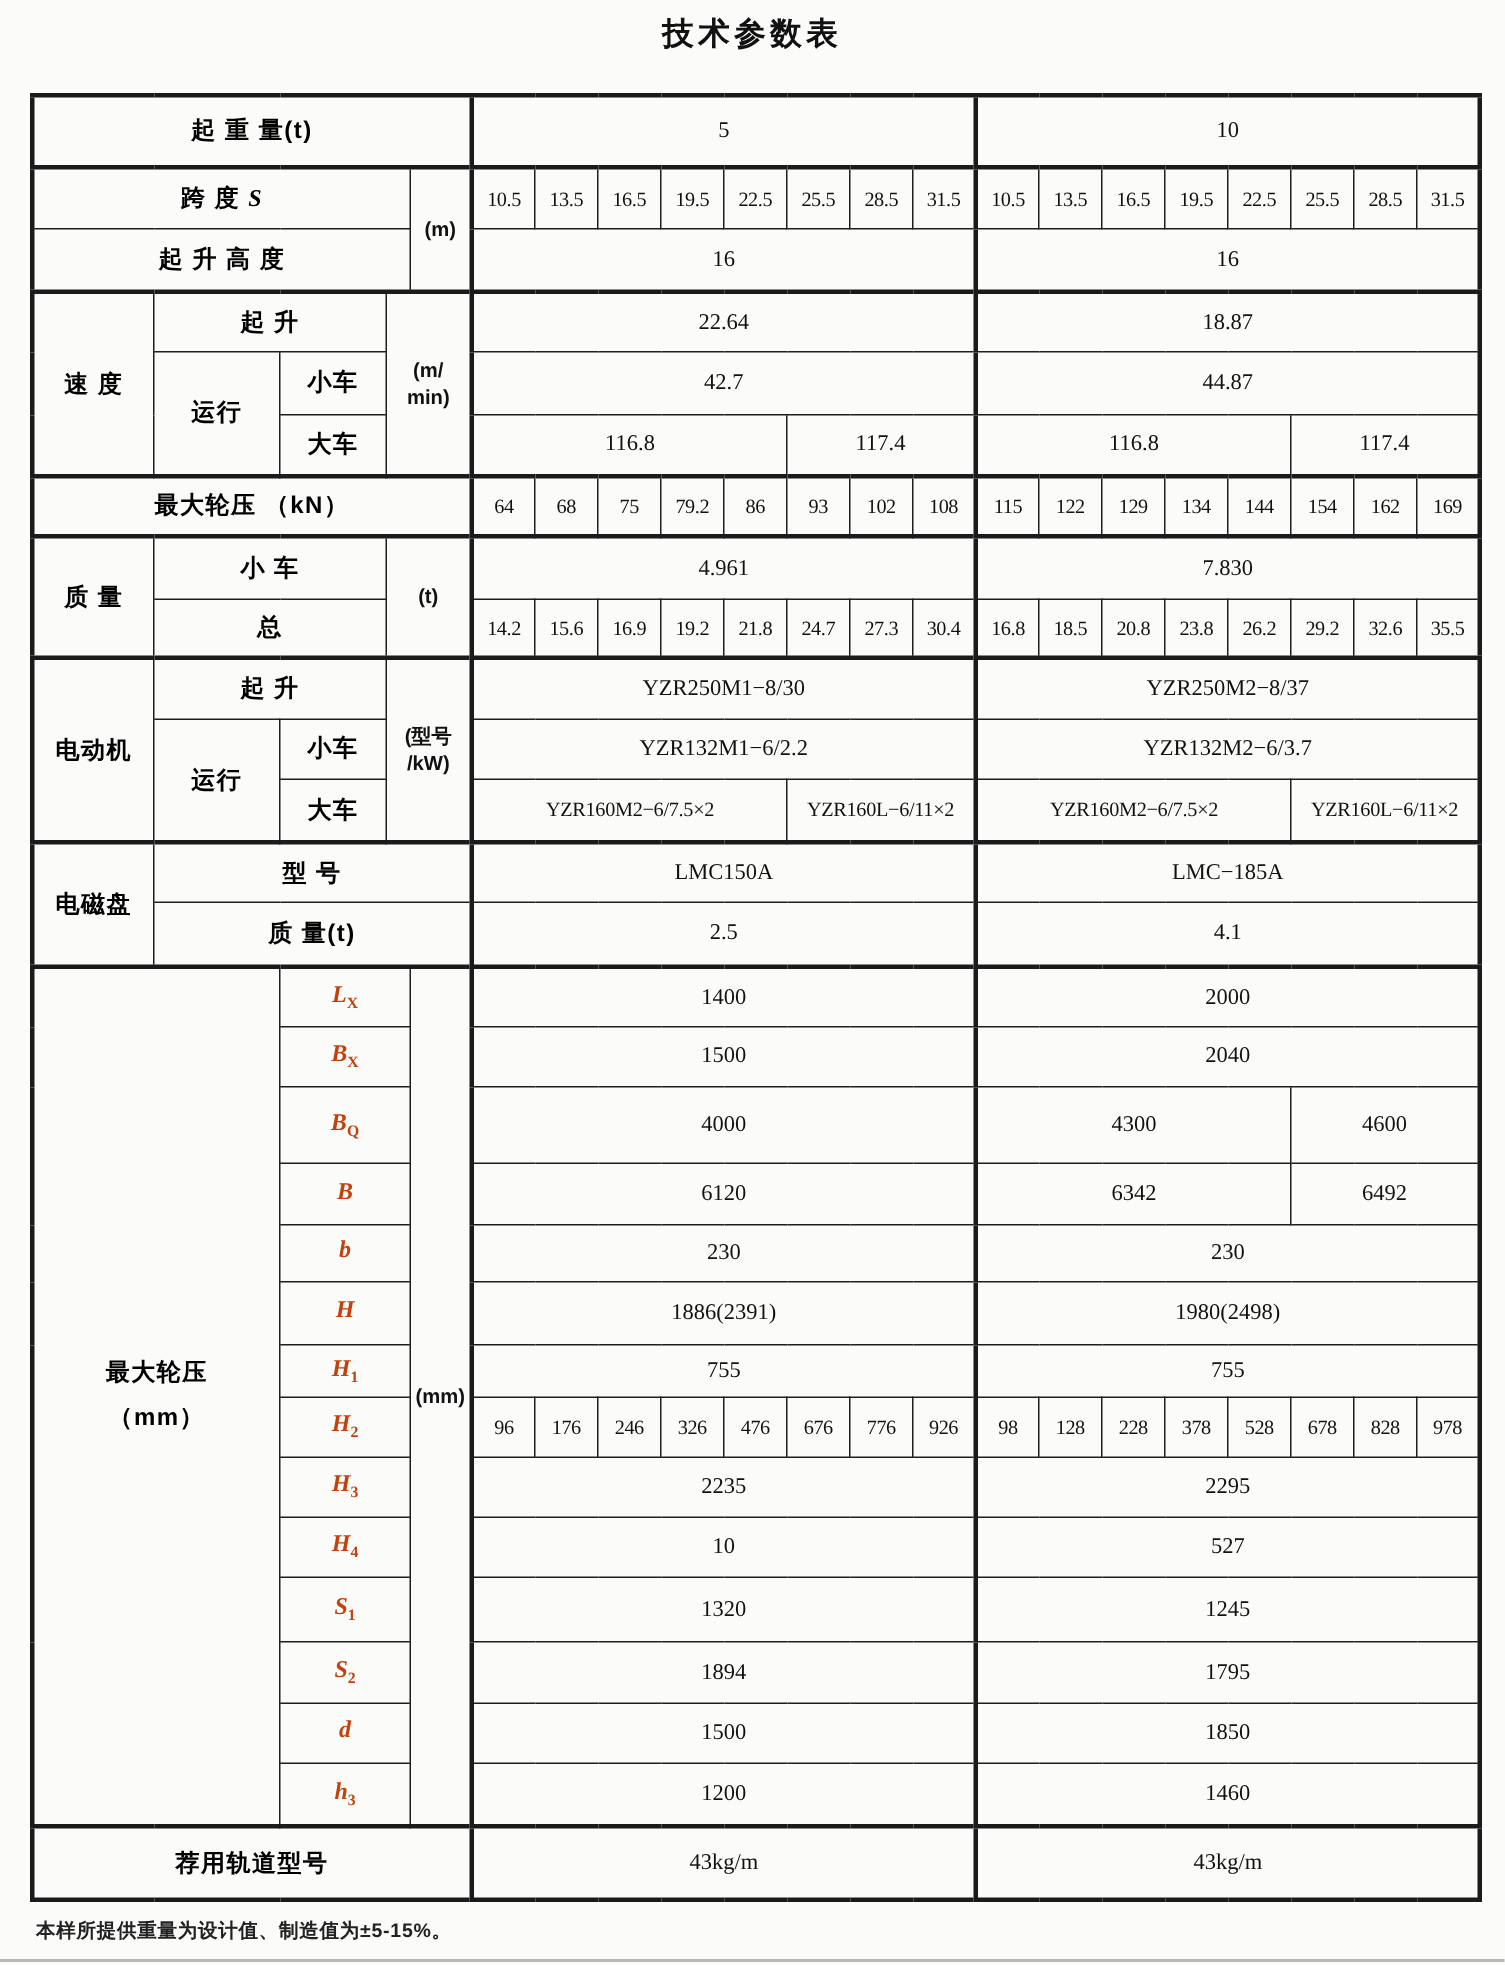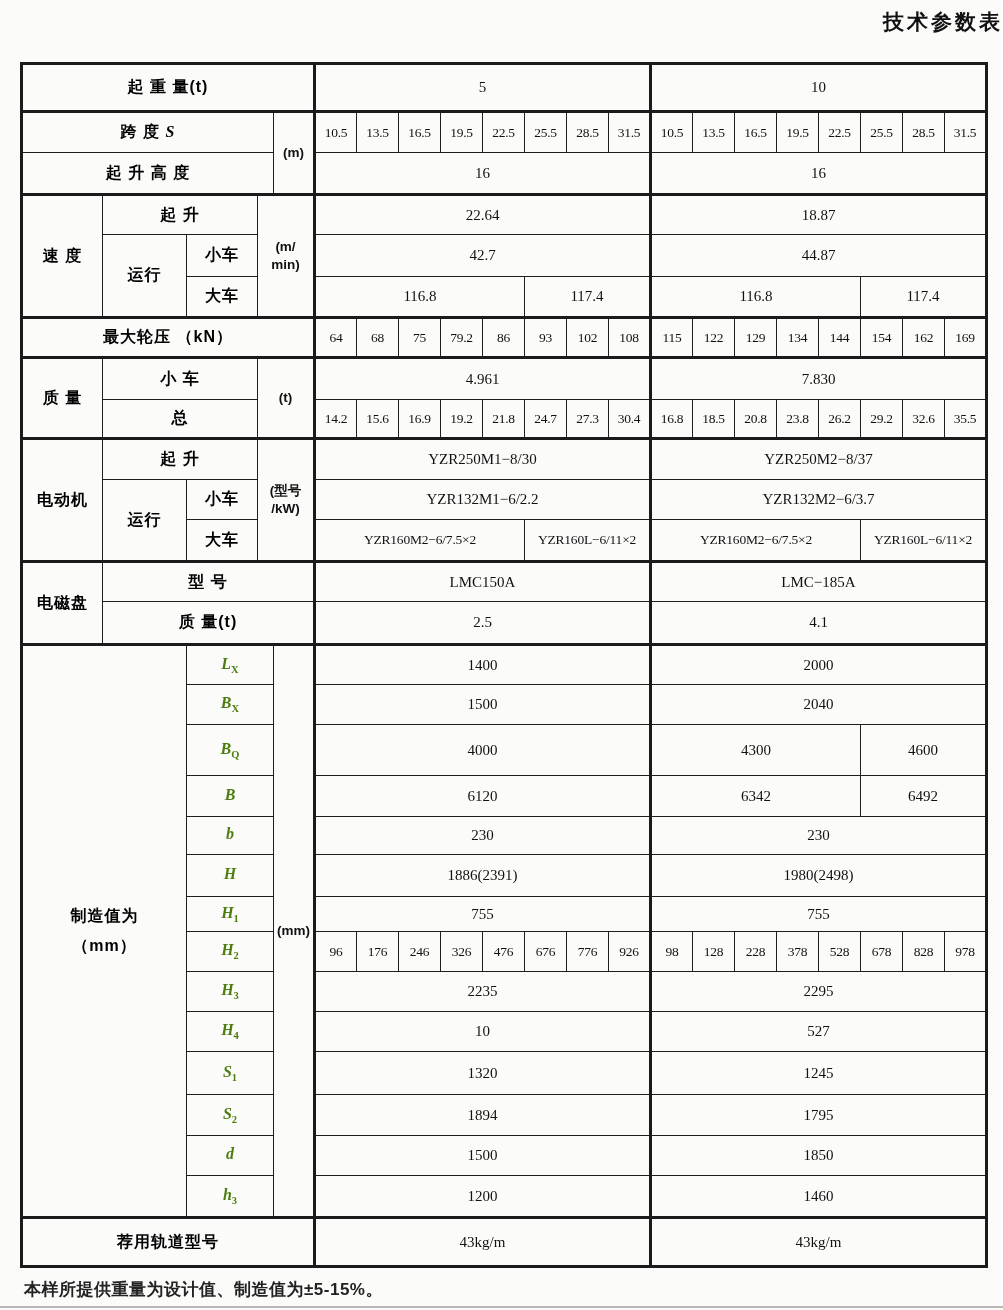--- a/index.html
+++ b/index.html
@@ -6,21 +6,21 @@
   body{
     width:1003px;height:1310px;
     background:#fbfbfa;
     font-family:"Liberation Sans",sans-serif;
     color:#171717;
     position:relative;
     overflow:hidden;
   }
   .page-title{
     position:absolute;top:8px;left:0;width:1003px;
-    text-align:right;
+    text-align:center;
     font-size:21px;font-weight:bold;letter-spacing:3px;
     color:#111;
   }
   table.params{
     position:absolute;left:20px;top:62px;
     width:965px;
     border-collapse:collapse;
     table-layout:fixed;
     border:3px solid #1b1b1b;
   }
@@ -47,31 +47,31 @@
     font-size:15px;color:#111;
   }
   td.c{
     font-family:"Liberation Serif",serif;
     font-size:13.5px;color:#111;padding:0;
     letter-spacing:-0.3px;
   }
   td.vm{font-size:13.5px;letter-spacing:-0.2px;}
   td.symcell{
     font-family:"Liberation Serif",serif;
-    font-style:italic;font-weight:bold;font-size:16px;color:#4d7c0f;
+    font-style:italic;font-weight:bold;font-size:16px;color:#c2410c;
   }
   td.symcell sub{font-size:10.5px;font-style:normal;font-weight:bold;}
   .symS{
     font-family:"Liberation Serif",serif;
     font-style:italic;font-weight:bold;font-size:16px;
   }
   .dims-label span{display:block;line-height:1.9;}
   .footnote{
     position:absolute;left:24px;top:1278px;
-    font-size:17px;font-weight:bold;color:#222;
+    font-size:13px;font-weight:bold;color:#222;
     letter-spacing:0.5px;
   }
   .bottom-edge{
     position:absolute;left:0;top:1306px;width:1003px;height:1.5px;
     background:#b9b9b9;
   }
 </style>
 </head>
 <body>
 
@@ -238,21 +238,21 @@
   </tr>
 
   <tr style="height:43px">
     <td class="lbl" colspan="4">质  量(t)</td>
     <td class="val dL" colspan="8">2.5</td>
     <td class="val dM" colspan="8">4.1</td>
   </tr>
 
   <tr class="sec" style="height:40px">
     <td class="lbl dims-label" colspan="2" rowspan="14">
-      <span>制造值为</span>
+      <span>最大轮压</span>
       <span>（mm）</span>
     </td>
     <td class="symcell" colspan="2"><span>L</span><sub>X</sub></td>
     <td class="unit" rowspan="14">(mm)</td>
     <td class="val dL" colspan="8">1400</td>
     <td class="val dM" colspan="8">2000</td>
   </tr>
 
   <tr style="height:40px">
     <td class="symcell" colspan="2"><span>B</span><sub>X</sub></td>

